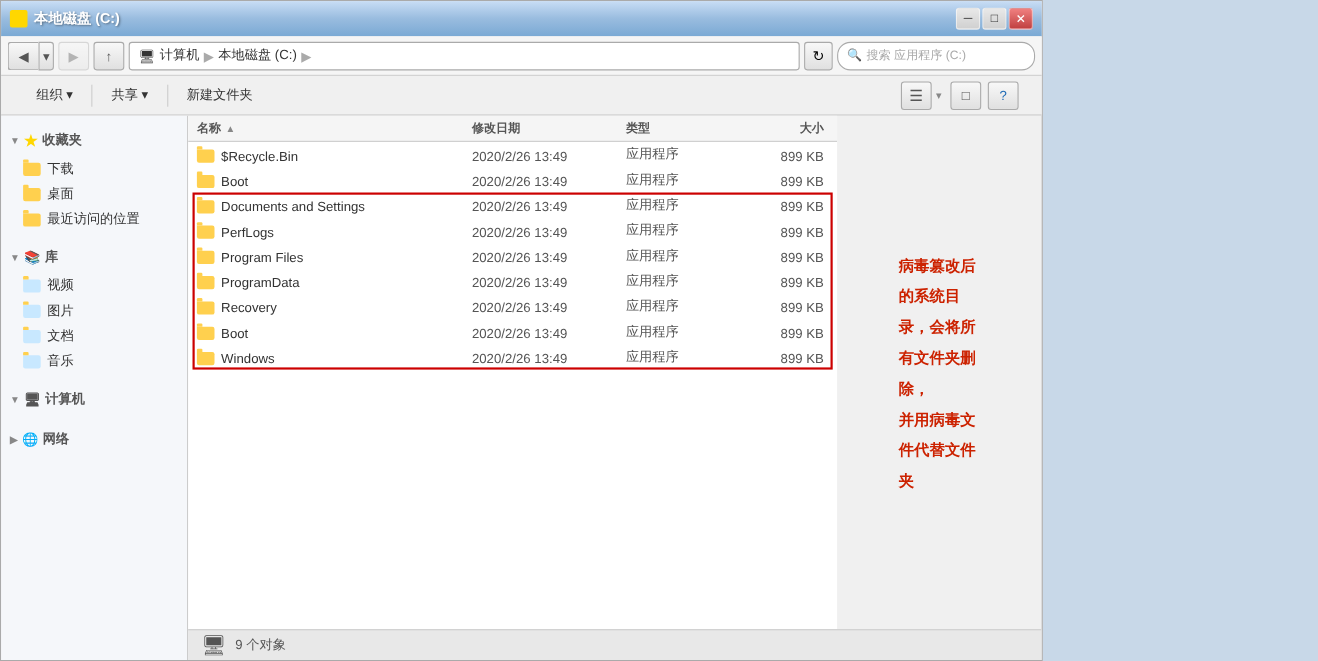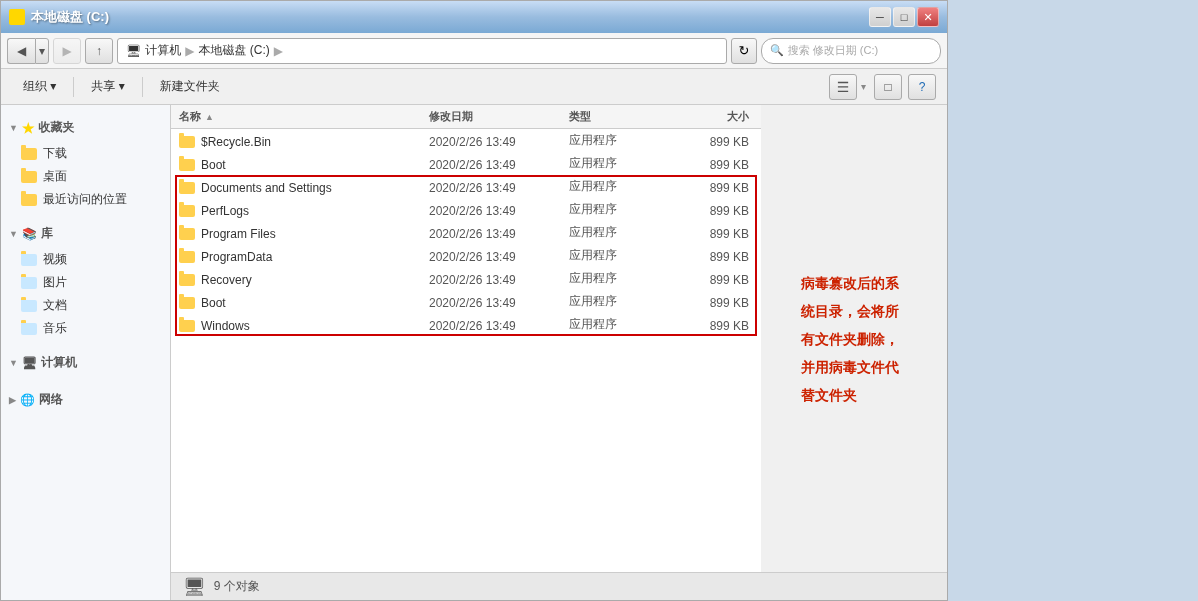--- a/index.html
+++ b/index.html
@@ -155,21 +155,21 @@
       font-size: 13px;
     }
 
     
     .toolbar {
       height: 36px;
       background: #f0f0f0;
       border-bottom: 1px solid #ccc;
       display: flex;
       align-items: center;
-      padding: 0 11px;
+      padding: 0 21px;
       gap: 2px;
     }
 
     .tool-btn {
       height: 28px;
       padding: 0 10px;
       border: 1px solid transparent;
       border-radius: 3px;
       background: transparent;
       cursor: pointer;
@@ -382,21 +382,21 @@
       <span>计算机</span>
       <span class="breadcrumb-sep">▶</span>
       <span>本地磁盘 (C:)</span>
       <span class="breadcrumb-sep">▶</span>
     </div>
 
     <div class="refresh-btn">↻</div>
 
     <div class="search-bar">
       <span>🔍</span>
-      <span style="font-size:11px;color:#aaa">搜索 修改日期 (C:)</span>
+      <span style="font-size:11px;color:#aaa">搜索 应用程序 (C:)</span>
     </div>
   </div>
 
   <div class="toolbar">
     <button class="tool-btn">组织 ▾</button>
     <div class="toolbar-sep"></div>
     <button class="tool-btn">共享 ▾</button>
     <div class="toolbar-sep"></div>
     <button class="tool-btn">新建文件夹</button>
 
@@ -586,21 +586,21 @@
                 <span>Windows</span>
               </div>
               <div class="file-row-date">2020/2/26 13:49</div>
               <div class="file-row-type">应用程序</div>
               <div class="file-row-size">899 KB</div>
             </div>
 
           </div>
         </div>
 
-        <div class="annotation-area" style="flex:1; display:flex; flex-direction:column; justify-content:center; align-items:flex-start; padding: 20px 40px;">
+        <div class="annotation-area" style="flex:1; display:flex; flex-direction:column; justify-content:center; align-items:flex-start; padding: 20px 56px;">
           <div style="color:#cc2200; font-size:14px; font-weight:bold; line-height:2;">病毒篡改后的系统目录，会将所有文件夹删除，</div>
           <div style="color:#cc2200; font-size:14px; font-weight:bold; line-height:2;">并用病毒文件代替文件夹</div>
         </div>
 
       </div>
 
       <div class="status-bar">
         <span style="font-size:18px;">🖥</span>
         <span>9 个对象</span>
       </div>

